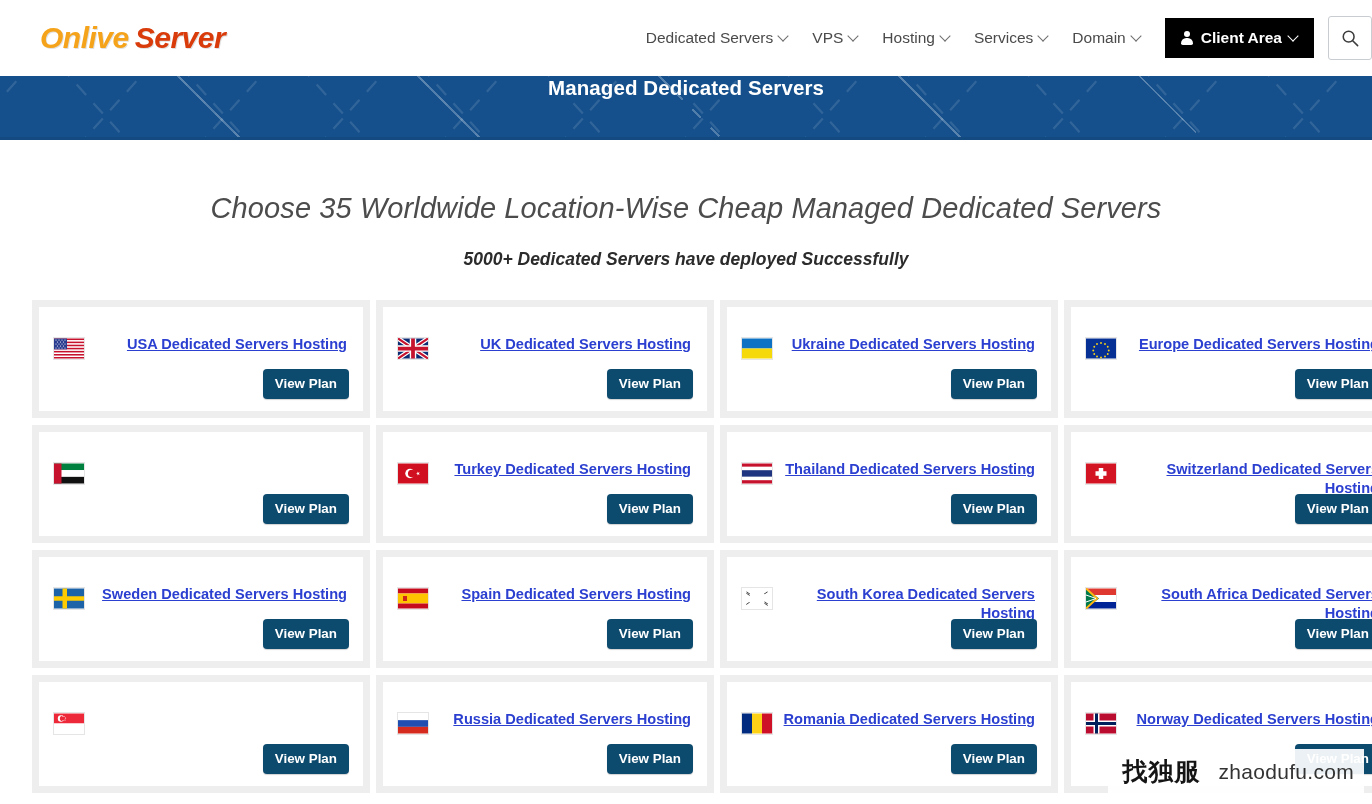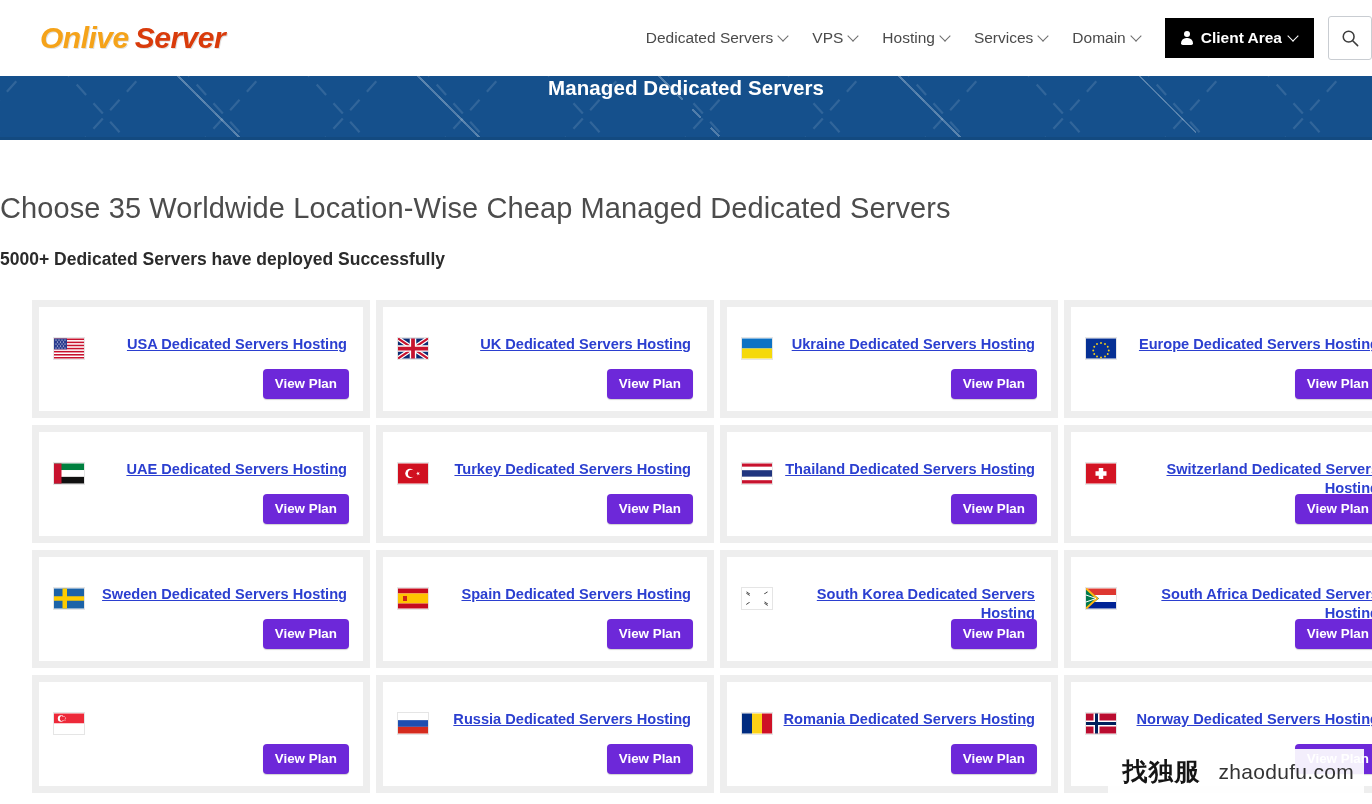--- a/index.html
+++ b/index.html
@@ -93,21 +93,21 @@
   .banner .zig2{
     position:absolute; inset:0; opacity:.22;
   }
   .banner-title {
     position:relative; z-index:2;
     color:#fff; font-size:20.5px; font-weight:700; letter-spacing:.1px;
   }
   .banner-bottom-line{ position:absolute; left:0; right:0; bottom:0; height:3px; background:#134a80; }
 
   
-  .heads { position:relative; z-index:3; text-align:left; }
+  .heads { position:relative; z-index:3; text-align:center;font-style:italic; }
   .h1 {
     font-size: 29px; font-weight: 400; color:#4c4c4c;
     margin-top: 52px; letter-spacing:.1px;
   }
   .h2 {
     font-size: 17.5px; font-weight: 700; color:#2b2b2b;
     margin-top: 24px;
   }
 
   
@@ -148,21 +148,21 @@
     font-weight: 700;
     color: #2b3fd0;
     text-decoration: underline;
     line-height: 19px;
     cursor: pointer;
     padding-top: 14px;
   }
   .btn-row { position:absolute; right: 14px; bottom: 12px; }
   .view-plan {
     display:inline-block;
-    background:#6d28d9;
+    background:#0c4a6e;
     color:#fff;
     font-size:13.4px; font-weight:700;
     padding: 7px 12px 8px;
     border-radius:4px;
     cursor:pointer;
     white-space:nowrap;
     box-shadow: 0 1px 1px rgba(0,0,0,.18);
   }
 
   
@@ -354,21 +354,20 @@
         <div class="card-inner">
           <div class="card-top">
             <div class="flag">
               <svg viewBox="0 0 60 40">
                 <rect width="60" height="13.3" fill="#00803f"></rect>
                 <rect y="13.3" width="60" height="13.4" fill="#fff"></rect>
                 <rect y="26.7" width="60" height="13.3" fill="#111"></rect>
                 <rect width="15" height="40" fill="#c7122e"></rect>
               </svg>
             </div>
-            <a class="card-title" href="#">UAE Dedicated Servers Hosting</a>
           </div>
           <div class="btn-row"><span class="view-plan">View Plan</span></div>
         </div>
       </div>
       <div class="card">
         <div class="card-inner">
           <div class="card-top">
             <div class="flag">
               <svg viewBox="0 0 60 40">
                 <rect width="60" height="40" fill="#d01020"></rect>

